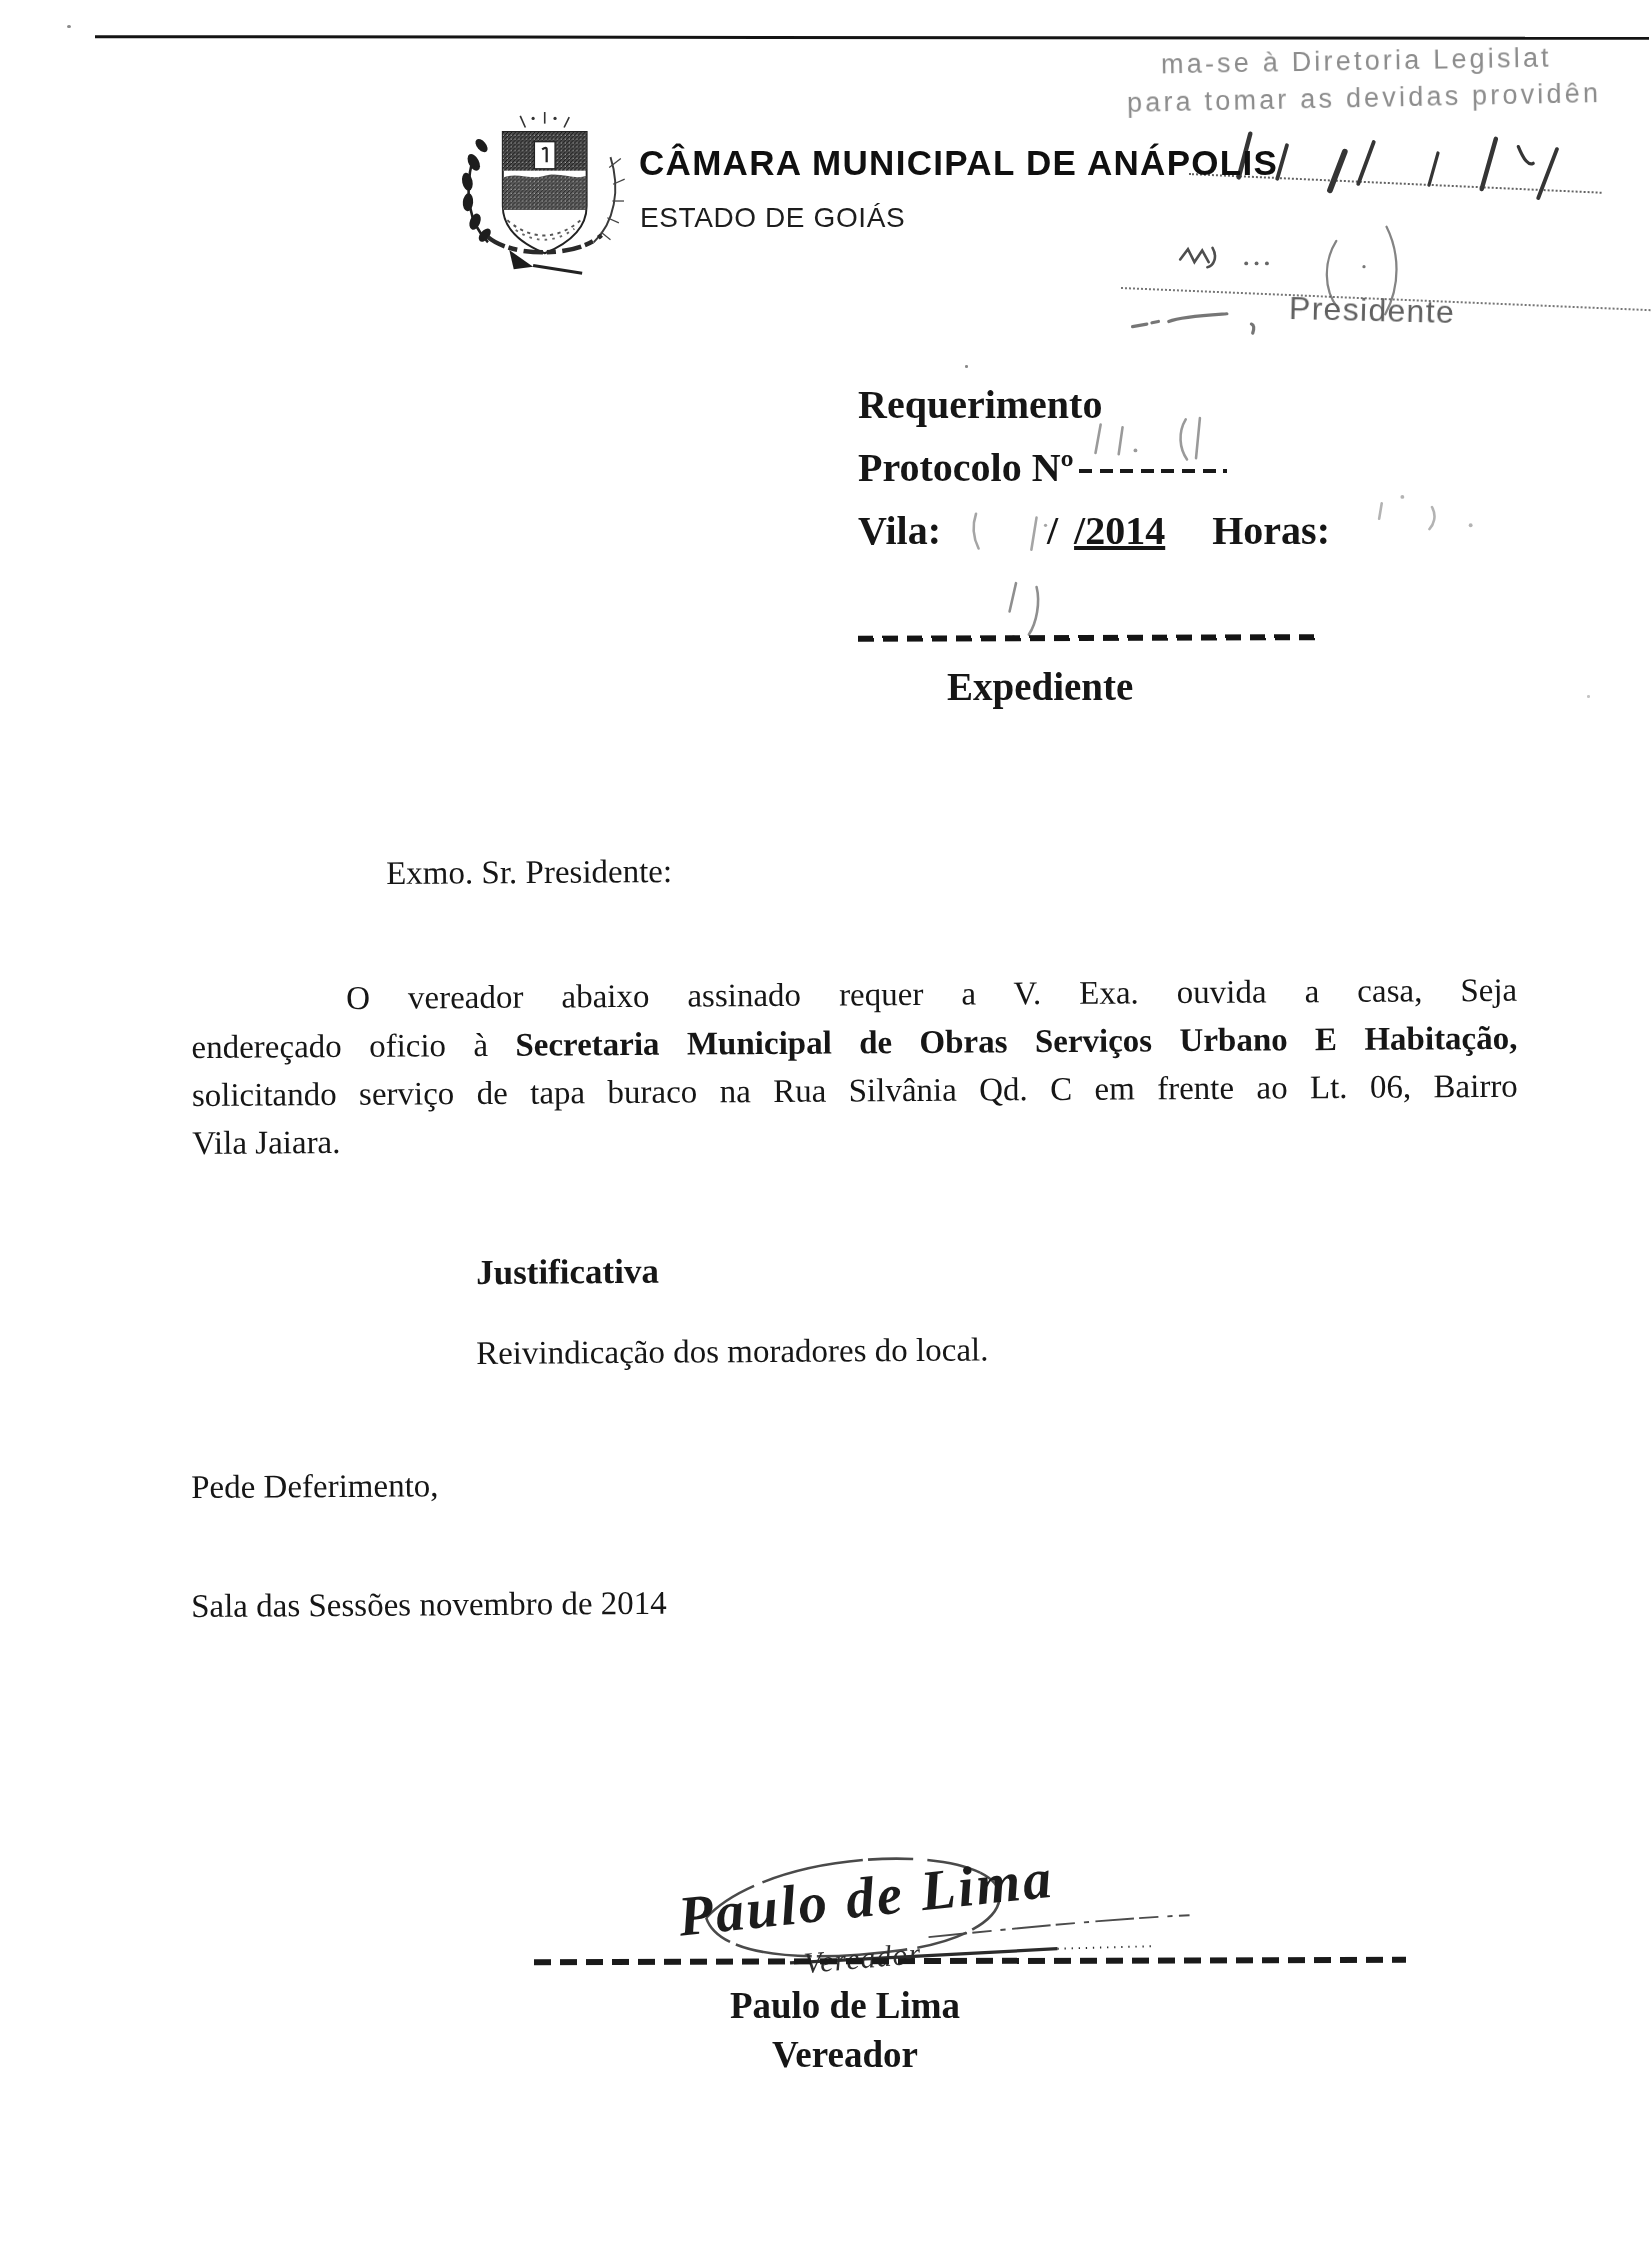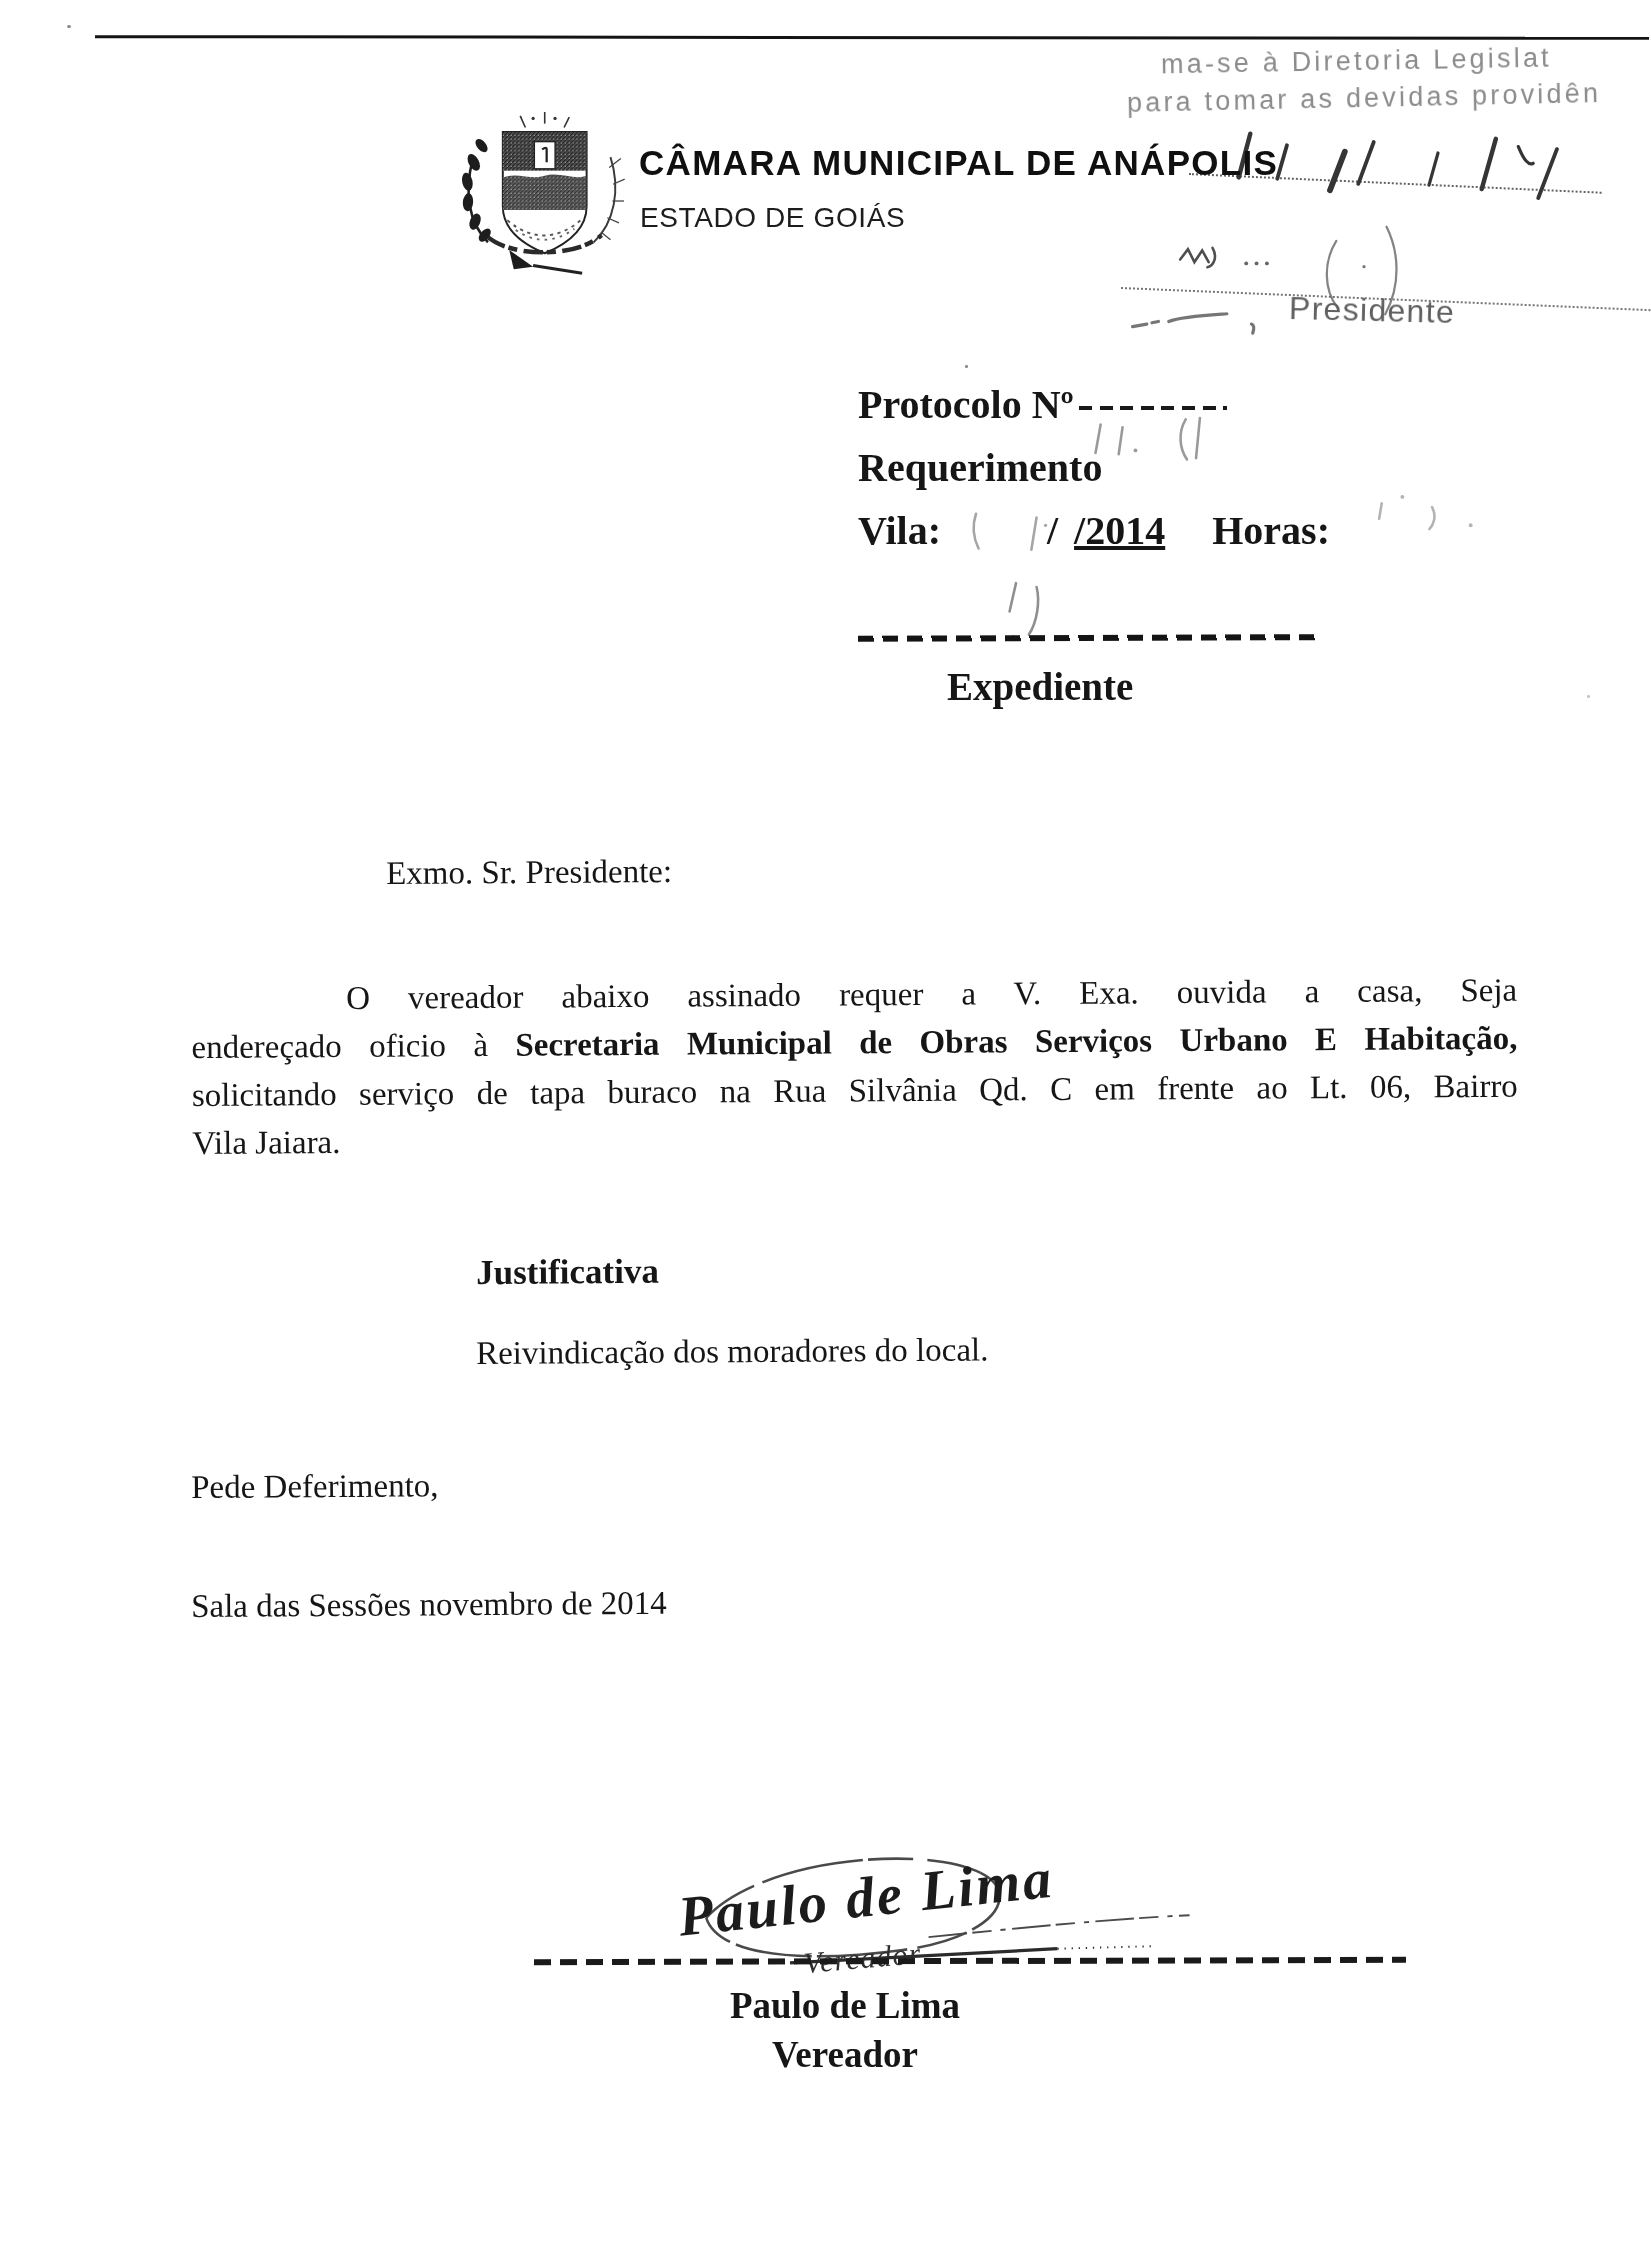--- a/index.html
+++ b/index.html
@@ -201,24 +201,24 @@
 
     <path d="M62,208 C100,240 200,240 238,205" stroke="#2a2a2a" stroke-width="7" fill="none" stroke-dasharray="30 6 14 10"></path>
     <polygon points="95,228 132,254 102,258" fill="#1c1c1c"></polygon>
     <path d="M132,252 L208,264" stroke="#222" stroke-width="5"></path>
   </svg>
 
   <div class="abs org-title">CÂMARA MUNICIPAL DE ANÁPOLIS</div>
   <div class="abs org-subtitle">ESTADO DE GOIÁS</div>
 
   <div class="abs protocol">
+    <div>Requerimento</div>
     <div>
       <span>Protocolo Nº</span><span class="dash-fill"></span>
     </div>
-    <div>Requerimento</div>
     <div>
       <span>Vila:</span><span class="ml-a">/</span><span class="ml-b">/2014</span><span class="ml-c">Horas:</span>
     </div>
   </div>
 
   <svg class="abs" style="left:1089px;top:413px;" width="129" height="58" viewBox="0 0 200 90">
     <g stroke="#9a9a9a" stroke-width="4" fill="none" stroke-linecap="round">
       <path d="M18,18 L10,62"></path>
         <path d="M52,22 L46,64"></path>
       <path d="M150,10 C138,30 140,55 152,72"></path>

